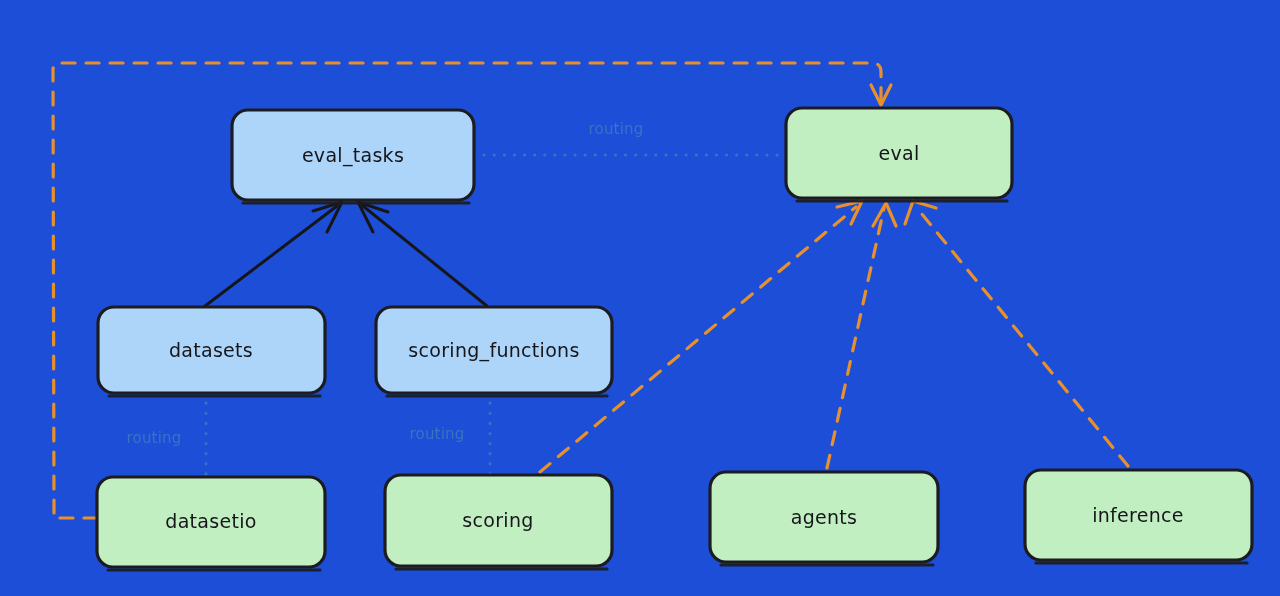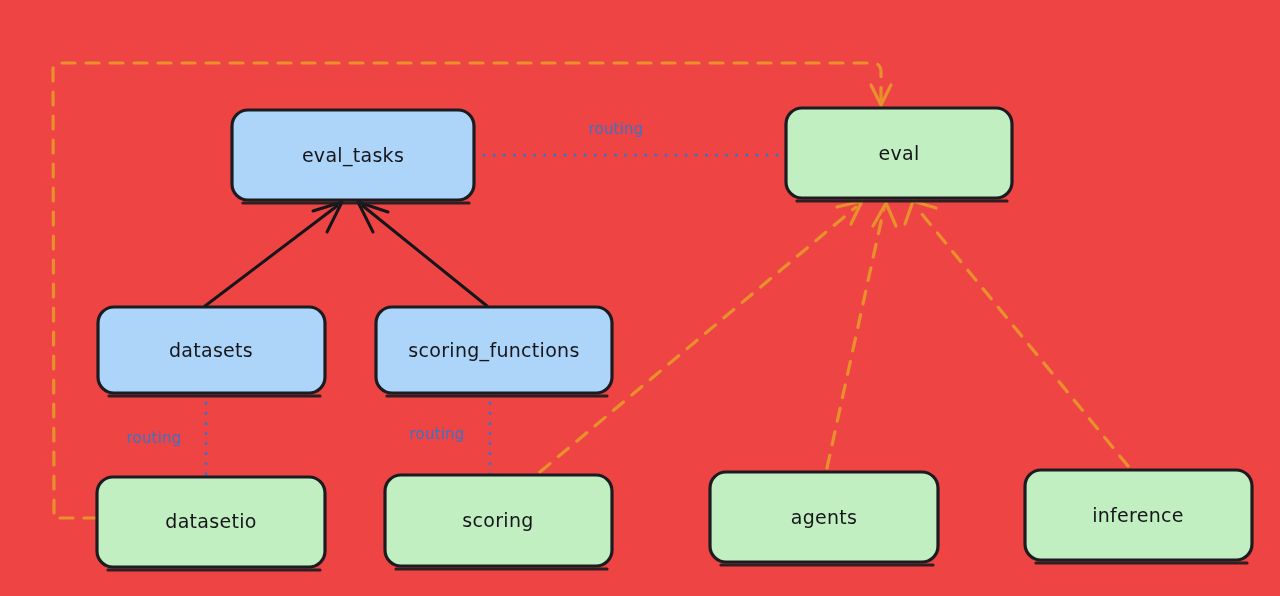--- a/index.html
+++ b/index.html
@@ -11,21 +11,21 @@
   body {
     width: 1280px;
     height: 596px;
     overflow: hidden;
     font-family: "DejaVu Sans", sans-serif;
   }
   #diagram-root {
     position: relative;
     width: 1280px;
     height: 596px;
-    background: #ef4444;
+    background: #1d4ed8;
   }
   svg#diagram-canvas {
     position: absolute;
     top: 0;
     left: 0;
     width: 1280px;
     height: 596px;
     display: block;
   }
   .node-label {

